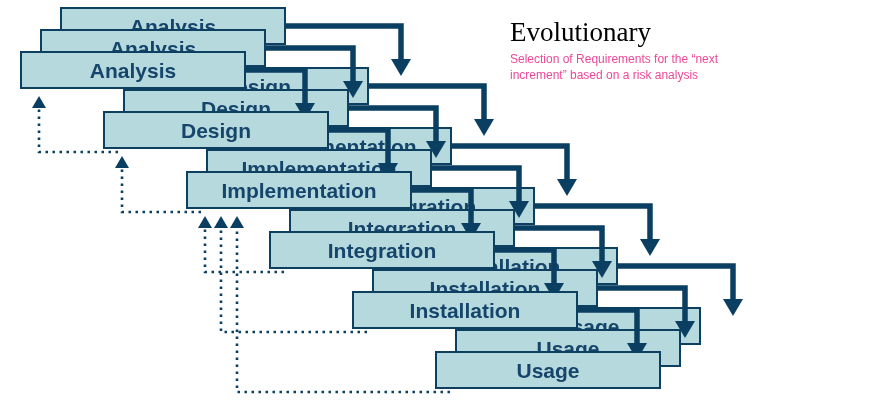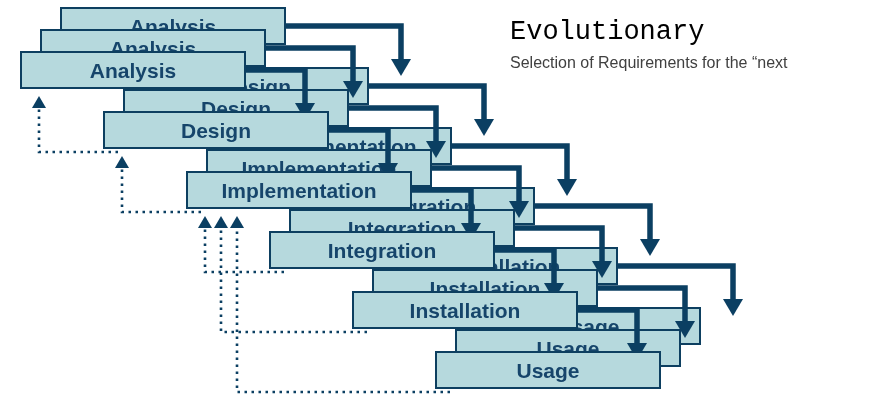--- a/index.html
+++ b/index.html
@@ -2,22 +2,22 @@
 <html><head>
 <meta charset="utf-8">
 <style>
   html,body{margin:0;padding:0;background:#ffffff;}
   body{width:881px;height:407px;overflow:hidden;
        font-family:"Liberation Sans","DejaVu Sans",sans-serif;}
   #root{position:relative;width:881px;height:310px;background:#ffffff;}
   #svg{position:absolute;left:0;top:0;width:881px;height:407px;}
   .caption{position:absolute;left:510px;top:18px;width:360px;}
   .caption-title{font-size:27px;color:#000000;line-height:1.1;
-                 font-family:Liberation Mono, monospace;}
-  .caption-body{font-size:16px;color:#404040;line-height:1.32;margin-top:4px;
+                 font-family:Liberation Serif, serif;}
+  .caption-body{font-size:12px;color:#ec4899;line-height:1.32;margin-top:4px;
                 font-family:"Liberation Sans","DejaVu Sans",sans-serif;}
   .stage-label{font-weight:bold;text-anchor:middle;
                font-family:"Liberation Sans","DejaVu Sans",sans-serif;}
 </style>
 </head>
 <body>
 
 <div id="root">
 
   <svg id="svg" viewBox="0 0 881 407">
@@ -136,15 +136,16 @@
         <path d="M 367 332 L 221 332 L 221 228" fill="none" stroke="#0b3f62" stroke-width="2.6" stroke-dasharray="2.5 4.5" stroke-linecap="butt"></path>
         <polygon points="214,228 228,228 221,216" fill="#0b3f62"></polygon>
         <path d="M 450 392 L 237 392 L 237 228" fill="none" stroke="#0b3f62" stroke-width="2.6" stroke-dasharray="2.5 4.5" stroke-linecap="butt"></path>
         <polygon points="230,228 244,228 237,216" fill="#0b3f62"></polygon>
       </g>
     </svg>
 
   <div class="caption">
     <div class="caption-title">Evolutionary</div>
     <div class="caption-body">Selection of Requirements for the “next</div>
+    <div class="caption-body" style="margin-top:0">increment” based on a risk analysis</div>
   </div>
 
 </div>
 
 </body></html>

